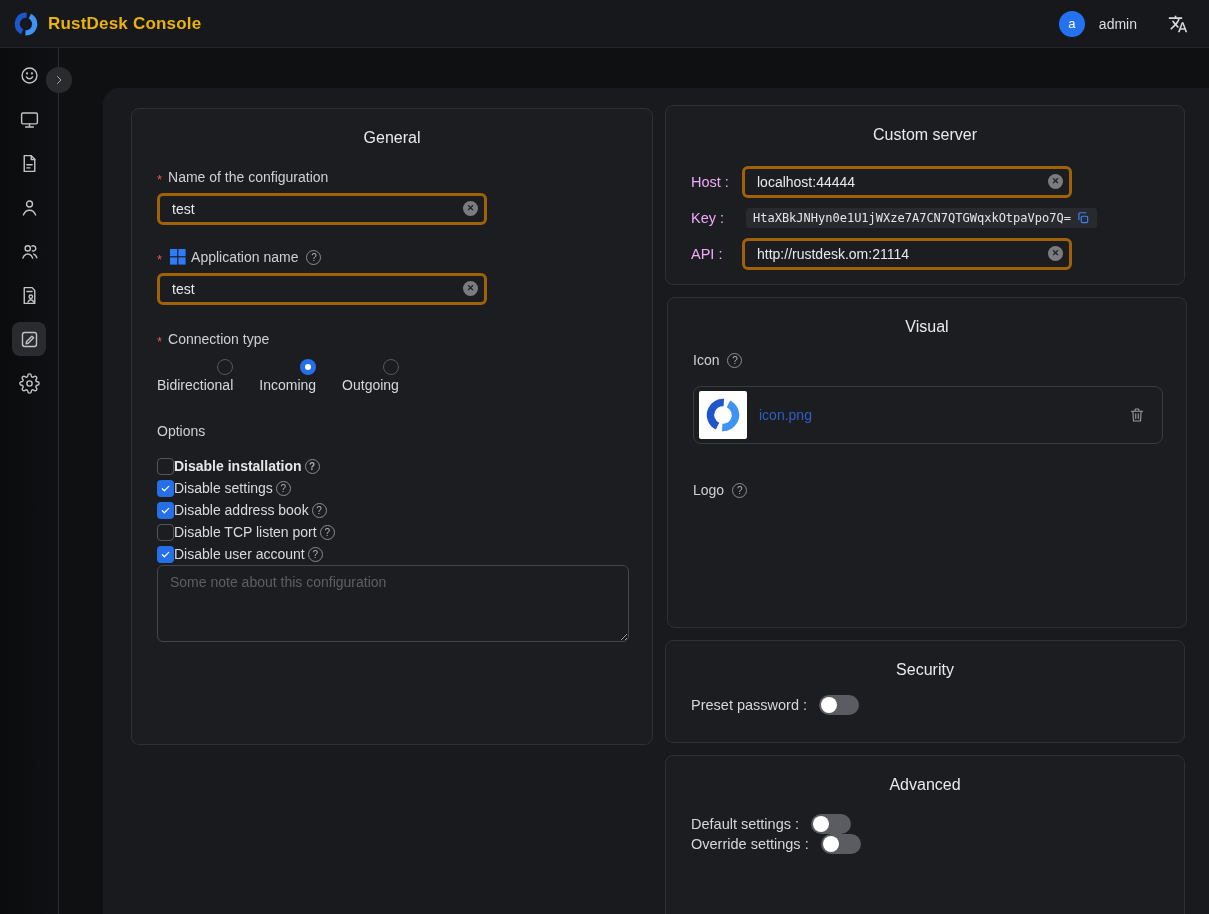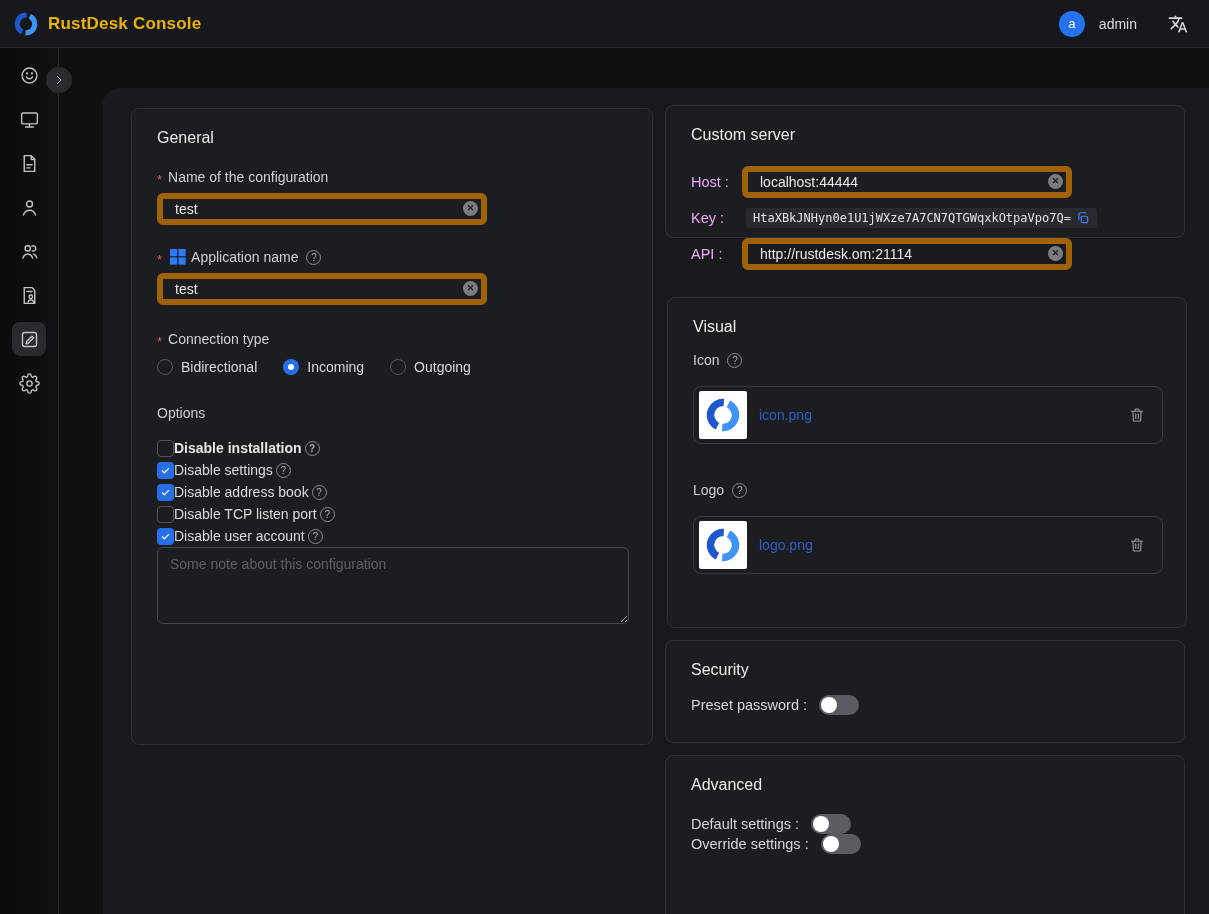--- a/index.html
+++ b/index.html
@@ -49,49 +49,49 @@
   
   .panel {
     position:absolute; top:88px; left:103px; right:0; bottom:0;
     background:#191a1d; border-radius:16px 0 0 0; overflow:hidden;
   }
   .card {
     position:absolute; background:#1c1d20; border:1px solid #2f3034; border-radius:8px;
     padding:20px 25px;
   }
   .card-general  { left:28px;  top:20px;  width:522px; height:637px; }
-  .card-server   { left:562px; top:17px;  width:520px; height:133px; }
+  .card-server   { left:562px; top:17px;  width:520px; height:180px; }
   .card-visual   { left:564px; top:209px; width:520px; height:331px; }
   .card-security { left:562px; top:552px; width:520px; height:103px; }
   .card-advanced { left:562px; top:667px; width:520px; height:300px; }
-  .card-title { font-size:16px; font-weight:500; color:#e9eaec; }
+  .card-title { font-size:16px; font-weight:500; color:#e9eaec;text-align:center; }
 
   
   .field-label { display:flex; align-items:center; gap:5px; font-size:14px; color:#cfd0d3; }
   .req { color:#e15b5b; font-size:13px; margin-right:1px; position:relative; top:2px; }
   .help {
     width:15px; height:15px; border:1px solid #8b8c90; border-radius:50%;
     display:inline-flex; align-items:center; justify-content:center;
     font-size:10px; color:#aeafb3; margin-left:3px; flex:0 0 auto;
   }
   .input-wrap { position:relative; width:330px; }
   .input-wrap input {
-    width:100%; height:32px; background:transparent; border:6px solid #a16207; border-radius:6px;
+    width:100%; height:32px; background:transparent; border:3px solid #a16207; border-radius:6px;
     color:#e8e9eb; font-size:14px; padding:0 30px 0 12px; outline:none;
     font-family:"Liberation Sans", sans-serif;
   }
   .clear-ic {
     position:absolute; right:9px; top:8px; width:15px; height:15px; border-radius:50%;
     background:#7b7c80; color:#1c1d20; font-size:9px; font-weight:700;
     display:flex; align-items:center; justify-content:center; cursor:pointer; line-height:1;
   }
 
   
   .radio-row { display:flex; align-items:center; gap:26px; }
-  .radio { display:flex; align-items:flex-end; gap:8px; font-size:14px; color:#d7d8db; cursor:pointer; }
+  .radio { display:flex; align-items:flex-end; gap:2px; font-size:14px; color:#d7d8db; cursor:pointer;flex-direction:column; }
   .rdot { width:16px; height:16px; border-radius:50%; border:1.5px solid #55565b; flex:0 0 auto; }
   .radio.checked .rdot { border:none; background:#2570e8; position:relative; }
   .radio.checked .rdot::after {
     content:""; position:absolute; left:5px; top:5px; width:6px; height:6px; border-radius:50%; background:#fff;
   }
 
   
   .check-row { display:flex; align-items:center; height:22px; font-size:14px; color:#dadbde; cursor:pointer; }
   .cbox { width:17px; height:17px; border-radius:4px; border:1.5px solid #55565b; flex:0 0 auto;
           display:flex; align-items:center; justify-content:center; }
@@ -380,34 +380,20 @@
           <path d="M4.5 7h15M9.5 7V5a1 1 0 0 1 1-1h3a1 1 0 0 1 1 1v2M6.5 7l.8 13h9.4l.8-13"></path>
           <path d="M10.3 10.5v6M13.7 10.5v6"></path>
         </svg>
       </span>
     </div>
 
     <div class="field-label" style="margin-top:38px; margin-bottom:18px;">
       <span>Logo</span>
       <span class="help">?</span>
     </div>
-    <div class="file-row">
-      <span class="thumb">
-        <svg width="40" height="40" viewBox="0 0 48 48">
-            <use href="#rd-logo"></use>
-          </svg>
-      </span>
-      <span class="file-link">logo.png</span>
-      <span class="trash">
-        <svg viewBox="0 0 24 24">
-          <path d="M4.5 7h15M9.5 7V5a1 1 0 0 1 1-1h3a1 1 0 0 1 1 1v2M6.5 7l.8 13h9.4l.8-13"></path>
-          <path d="M10.3 10.5v6M13.7 10.5v6"></path>
-        </svg>
-      </span>
-    </div>
   </div>
 
   <div class="card card-security">
     <div class="card-title" style="margin-bottom:16px;">Security</div>
     <div class="toggle-row">
       <span>Preset password :</span>
       <span class="toggle">
           <span class="knob"></span>
         </span>
     </div>

